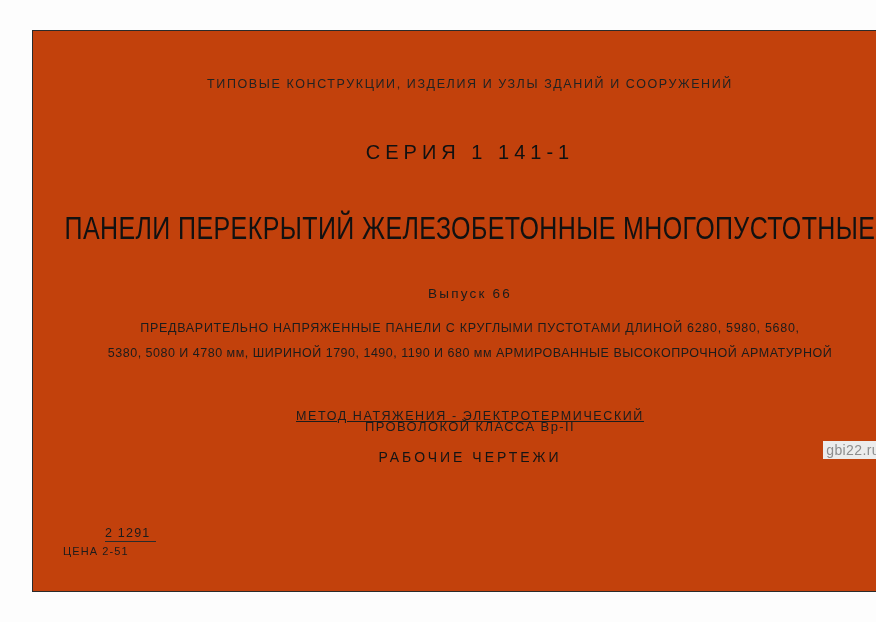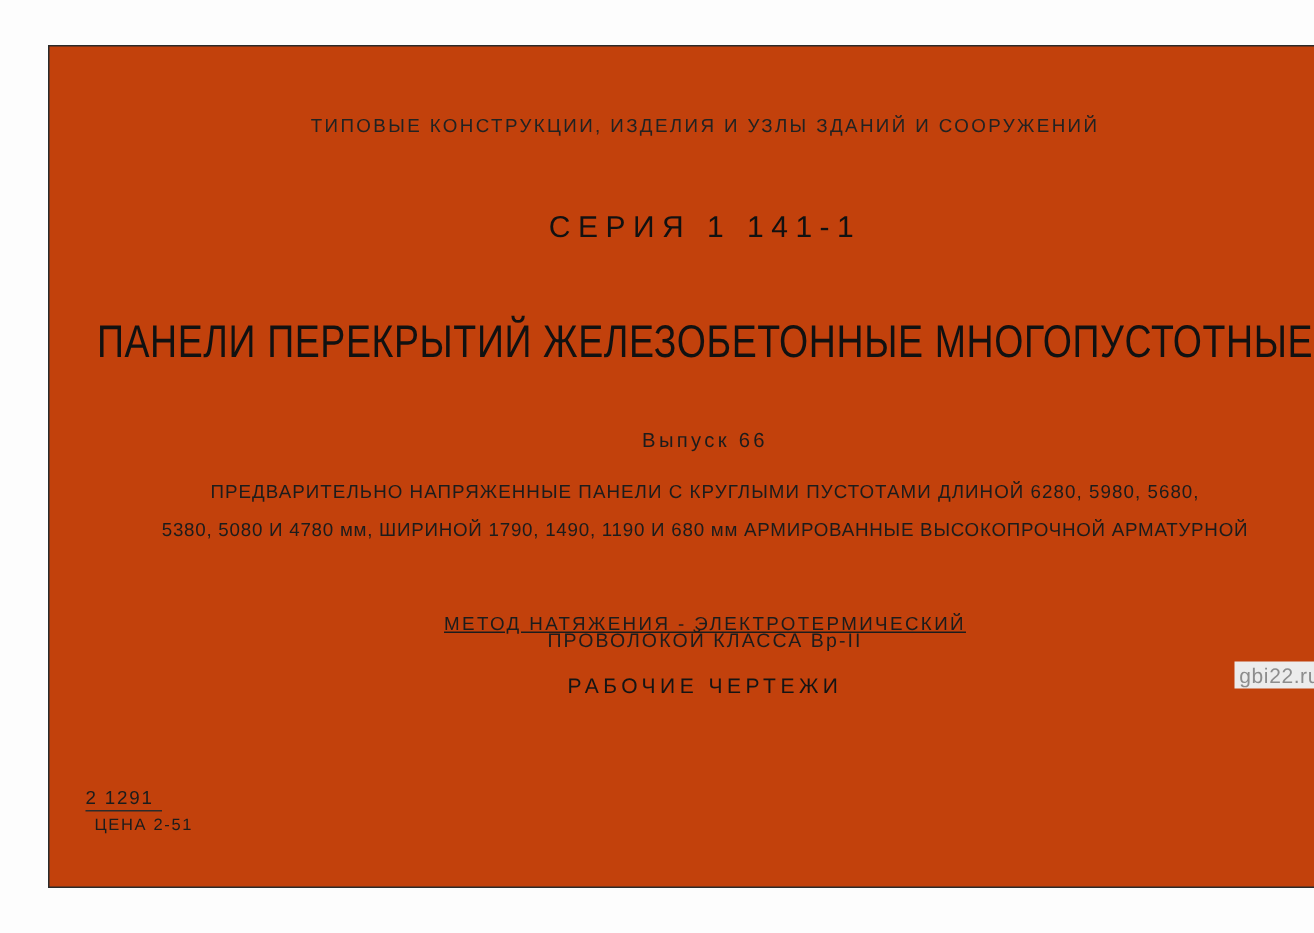--- a/index.html
+++ b/index.html
@@ -160,20 +160,21 @@
     text-align: left;
   }
   .stamp .code {
     font-size: 12.5px;
     letter-spacing: 1.2px;
     color: #1c1c1c;
     padding-bottom: 1px;
     border-bottom: 1.2px solid #2b2b2b;
     display: inline-block;
     padding-right: 6px;
+    margin-left: 48px;
   }
   .stamp .price {
     font-size: 11px;
     letter-spacing: 1.1px;
     color: #1c1c1c;
     margin-top: 3px;
     padding-left: 6px;
   }
 </style>
 </head>

